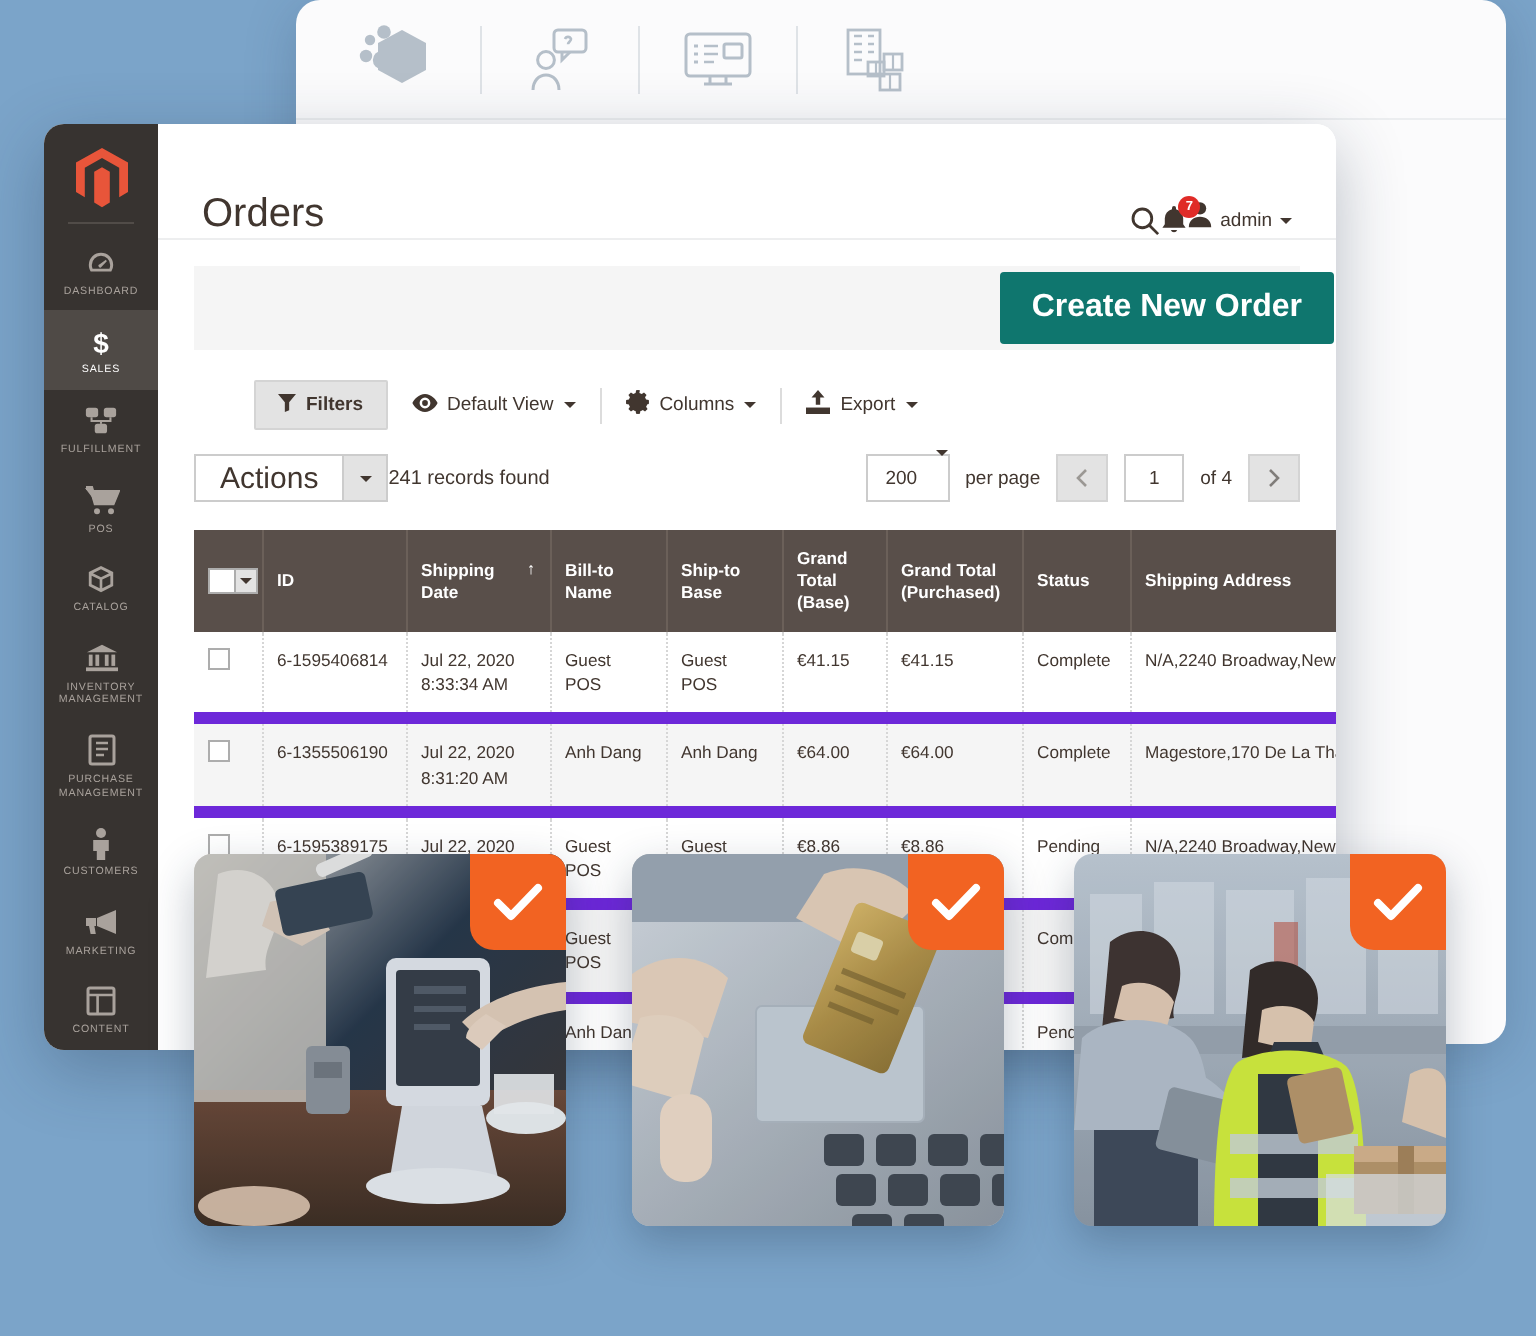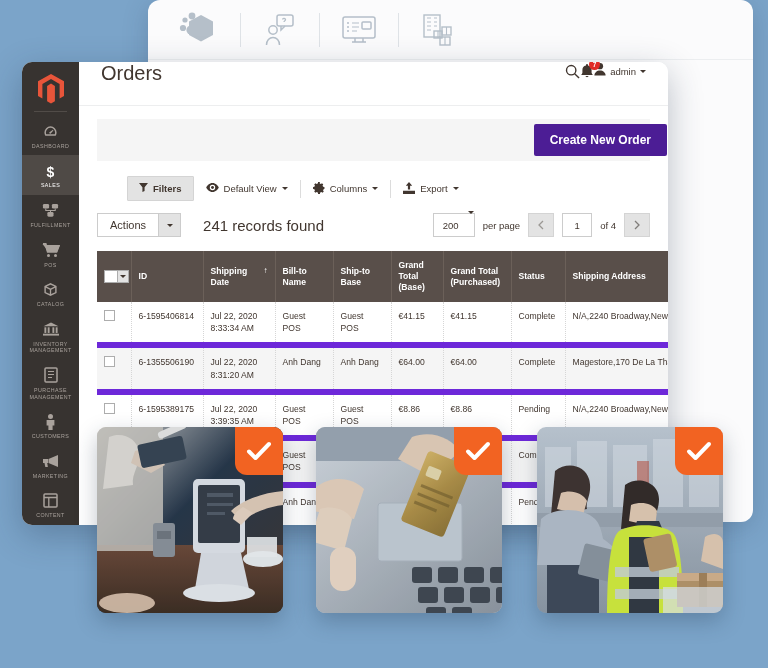--- a/index.html
+++ b/index.html
@@ -51,42 +51,42 @@
     font-size:5.3px; letter-spacing:.42px; color:#a9a29c;
     line-height:1.25; text-transform:uppercase; font-weight:400;
   }
   .nav-item.active .ni-label { color:#fff; }
   .nav-item.active .ni-ico svg { fill:#fff; }
 
   
   .content { flex:1; min-width:0; display:flex; flex-direction:column; background:#fff; }
 
   .page-head {
-    height:44px; display:flex; align-items:flex-start;
+    height:58px; display:flex; align-items:flex-end;
     padding:0 22px 0 22px; border-bottom:1px solid #edeeef; flex:none;
   }
   .page-title { font-size:20px; color:#41362f; font-weight:400; }
   .head-right { margin-left:auto; display:flex; align-items:center; gap:0; }
   .hdr-ico { cursor:pointer; display:flex; align-items:center; position:relative; }
   .badge {
     position:absolute; top:-5px; right:-6px; background:#e02b27; color:#fff;
     font-size:6.5px; font-weight:700; border-radius:50%;
     width:11px; height:11px; display:flex; align-items:center; justify-content:center;
   }
   .admin-wrap { display:flex; align-items:center; gap:4px; cursor:pointer; }
   .admin-name { font-size:9.5px; color:#41362f; }
   .caret { width:0;height:0;border-left:3px solid transparent;border-right:3px solid transparent;border-top:3.5px solid #41362f; }
 
   
   .action-band {
     background:#f5f5f5; margin:13px 18px 0 18px; height:42px;
     display:flex; align-items:center; justify-content:flex-end; padding-right:0; flex:none;
   }
   .btn-primary {
-    background:#4c1d95; color:#fff; font-size:12px; font-weight:700;
+    background:#0f766e; color:#fff; font-size:16px; font-weight:700;
     padding:9px 16px; border:none; border-radius:2px; cursor:pointer;
     white-space:nowrap; position:relative; right:-17px;
   }
 
   
   .toolbar { display:flex; align-items:center; padding:15px 18px 0 18px; flex:none; gap:0; }
   .search-box {
     width:185px; height:25px; border:1px solid #ccc; background:#fff;
     display:flex; align-items:center; padding:0 7px; cursor:text;
   }
@@ -101,26 +101,26 @@
   }
   .tb-item {
     display:flex; align-items:center; gap:5px; font-size:9.5px;
     color:#41362f; cursor:pointer; padding:0 12px; height:25px;text-align:center;
   }
   .tb-sep { width:1px; height:18px; background:#dcdcdc; }
 
   
   .actions-row { display:flex; align-items:center; padding:12px 18px 0 18px; flex:none; }
   .select-box { display:flex; height:24px; border:1px solid #ccc; background:#fff; }
-  .select-box .sv { padding:0 12px; display:flex; align-items:center; font-size:11px; color:#41362f; }
+  .select-box .sv { padding:0 12px; display:flex; align-items:center; font-size:15px; color:#41362f; }
   .select-box .sarrow {
     width:22px; background:#e3e3e3; border-left:1px solid #ccc;
     display:flex; align-items:center; justify-content:center;
   }
-  .records { font-size:15px; color:#41362f; margin-left:22px; }
+  .records { font-size:10px; color:#41362f; }
   .pager { margin-left:auto; display:flex; align-items:center; gap:8px; }
   .pager .lbl { font-size:9.5px; color:#41362f; }
   .pg-btn {
     width:26px; height:24px; background:#e3e3e3; border:1px solid #d4d4d4;
     display:flex; align-items:center; justify-content:center; cursor:pointer; color:#807d7a;
   }
   .pg-input {
     width:30px; height:24px; border:1px solid #ccc; background:#fff;
     display:flex; align-items:center; justify-content:center; font-size:9.5px; color:#41362f;
   }

